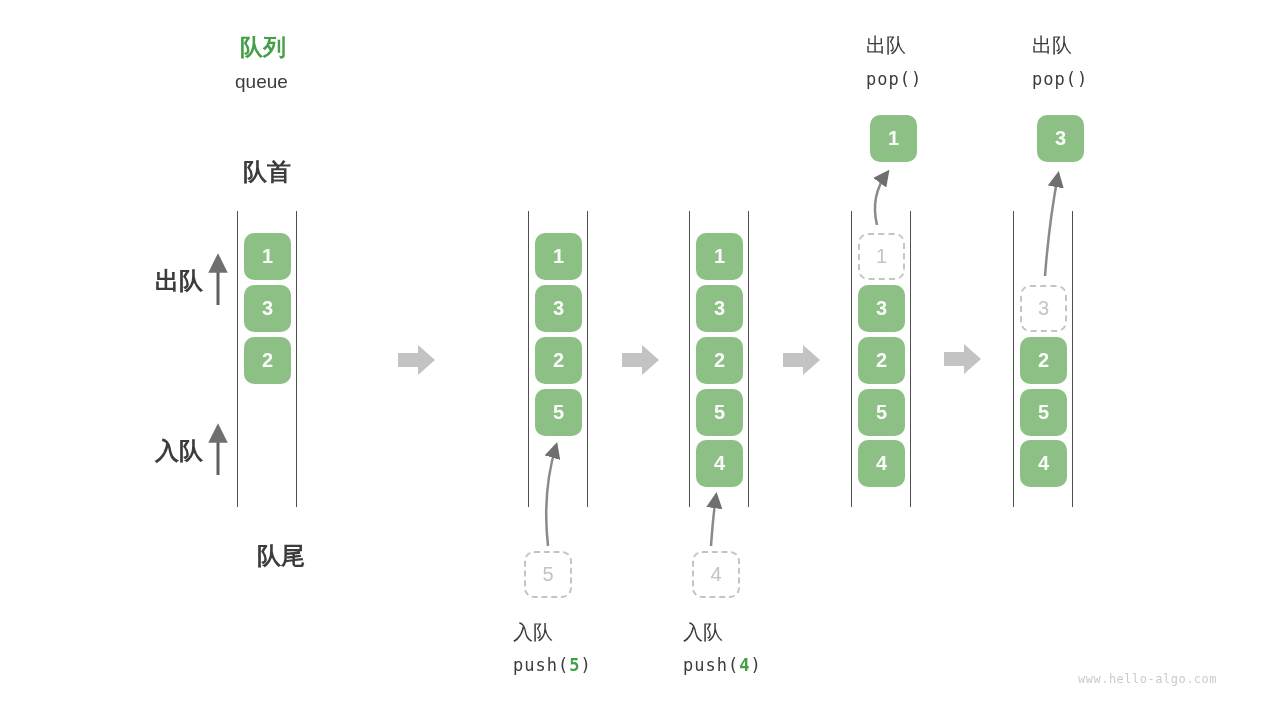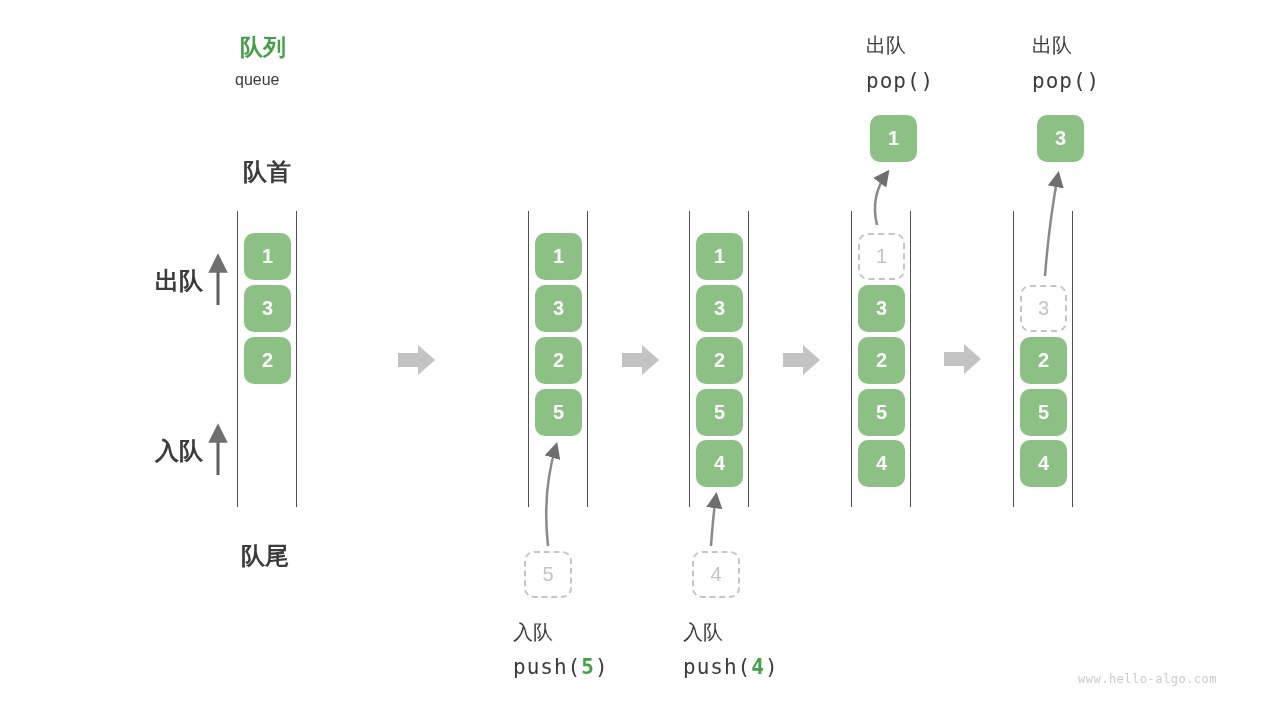--- a/index.html
+++ b/index.html
@@ -3,24 +3,24 @@
 <meta charset="utf-8">
 <style>
   html,body{margin:0;padding:0;background:#ffffff;}
   *{box-sizing:border-box;}
   .diagram{
     position:relative;width:1280px;height:720px;background:#ffffff;overflow:hidden;
     font-family:"Liberation Sans", sans-serif;color:var(--label-dark,#3c3c3c);
   }
   .abs{position:absolute;}
   .title-zh{font-size:23px;font-weight:700;color:var(--accent-green,#43a047);}
-  .title-en{font-size:16px;color:var(--label-dark,#3c3c3c);}
+  .title-en{font-size:19px;color:var(--label-dark,#3c3c3c);}
   .zh-label{font-size:24px;font-weight:700;color:var(--label-dark,#3c3c3c);}
   .zh-label-med{font-size:20px;font-weight:500;color:var(--label-dark,#3c3c3c);}
-  .code{font-family:"DejaVu Sans Mono", monospace;font-size:21px;letter-spacing:1px;color:var(--label-dark,#3c3c3c);}
+  .code{font-family:"DejaVu Sans Mono", monospace;font-size:17px;letter-spacing:1px;color:var(--label-dark,#3c3c3c);}
   .code .arg-green{color:var(--accent-green,#43a047);font-weight:700;}
 
   .qcol{
     position:absolute;top:211px;width:60px;height:296px;
     border-left:1.5px solid #4f4f4f;border-right:1.5px solid #4f4f4f;
   }
   .qitem{
     position:absolute;left:6px;width:47px;height:47px;border-radius:10px;
     background:var(--box-green,#8cc084);color:var(--box-text,#fbfbfb);
     font-size:20px;font-weight:700;display:flex;align-items:center;justify-content:center;
@@ -49,21 +49,21 @@
 </style>
 </head>
 <body>
 
 <div class="diagram">
 
   <div class="abs title-zh" style="left:240px;top:32px;">队列</div>
   <div class="abs title-en" style="left:235px;top:71px;">queue</div>
 
   <div class="abs zh-label" style="left:243px;top:156px;">队首</div>
-  <div class="abs zh-label" style="left:241px;top:540px;">队尾</div>
+  <div class="abs zh-label" style="left:257px;top:540px;">队尾</div>
 
   <div class="abs zh-label" style="left:155px;top:265px;">出队</div>
   <div class="abs zh-label" style="left:155px;top:435px;">入队</div>
 
   <div class="qcol" style="left:237px;">
       <div class="qitem" style="top: 22px;">1</div>
       <div class="qitem" style="top: 74px;">3</div>
       <div class="qitem" style="top: 126px;">2</div>
     </div>
   <div class="qcol" style="left:528px;">

